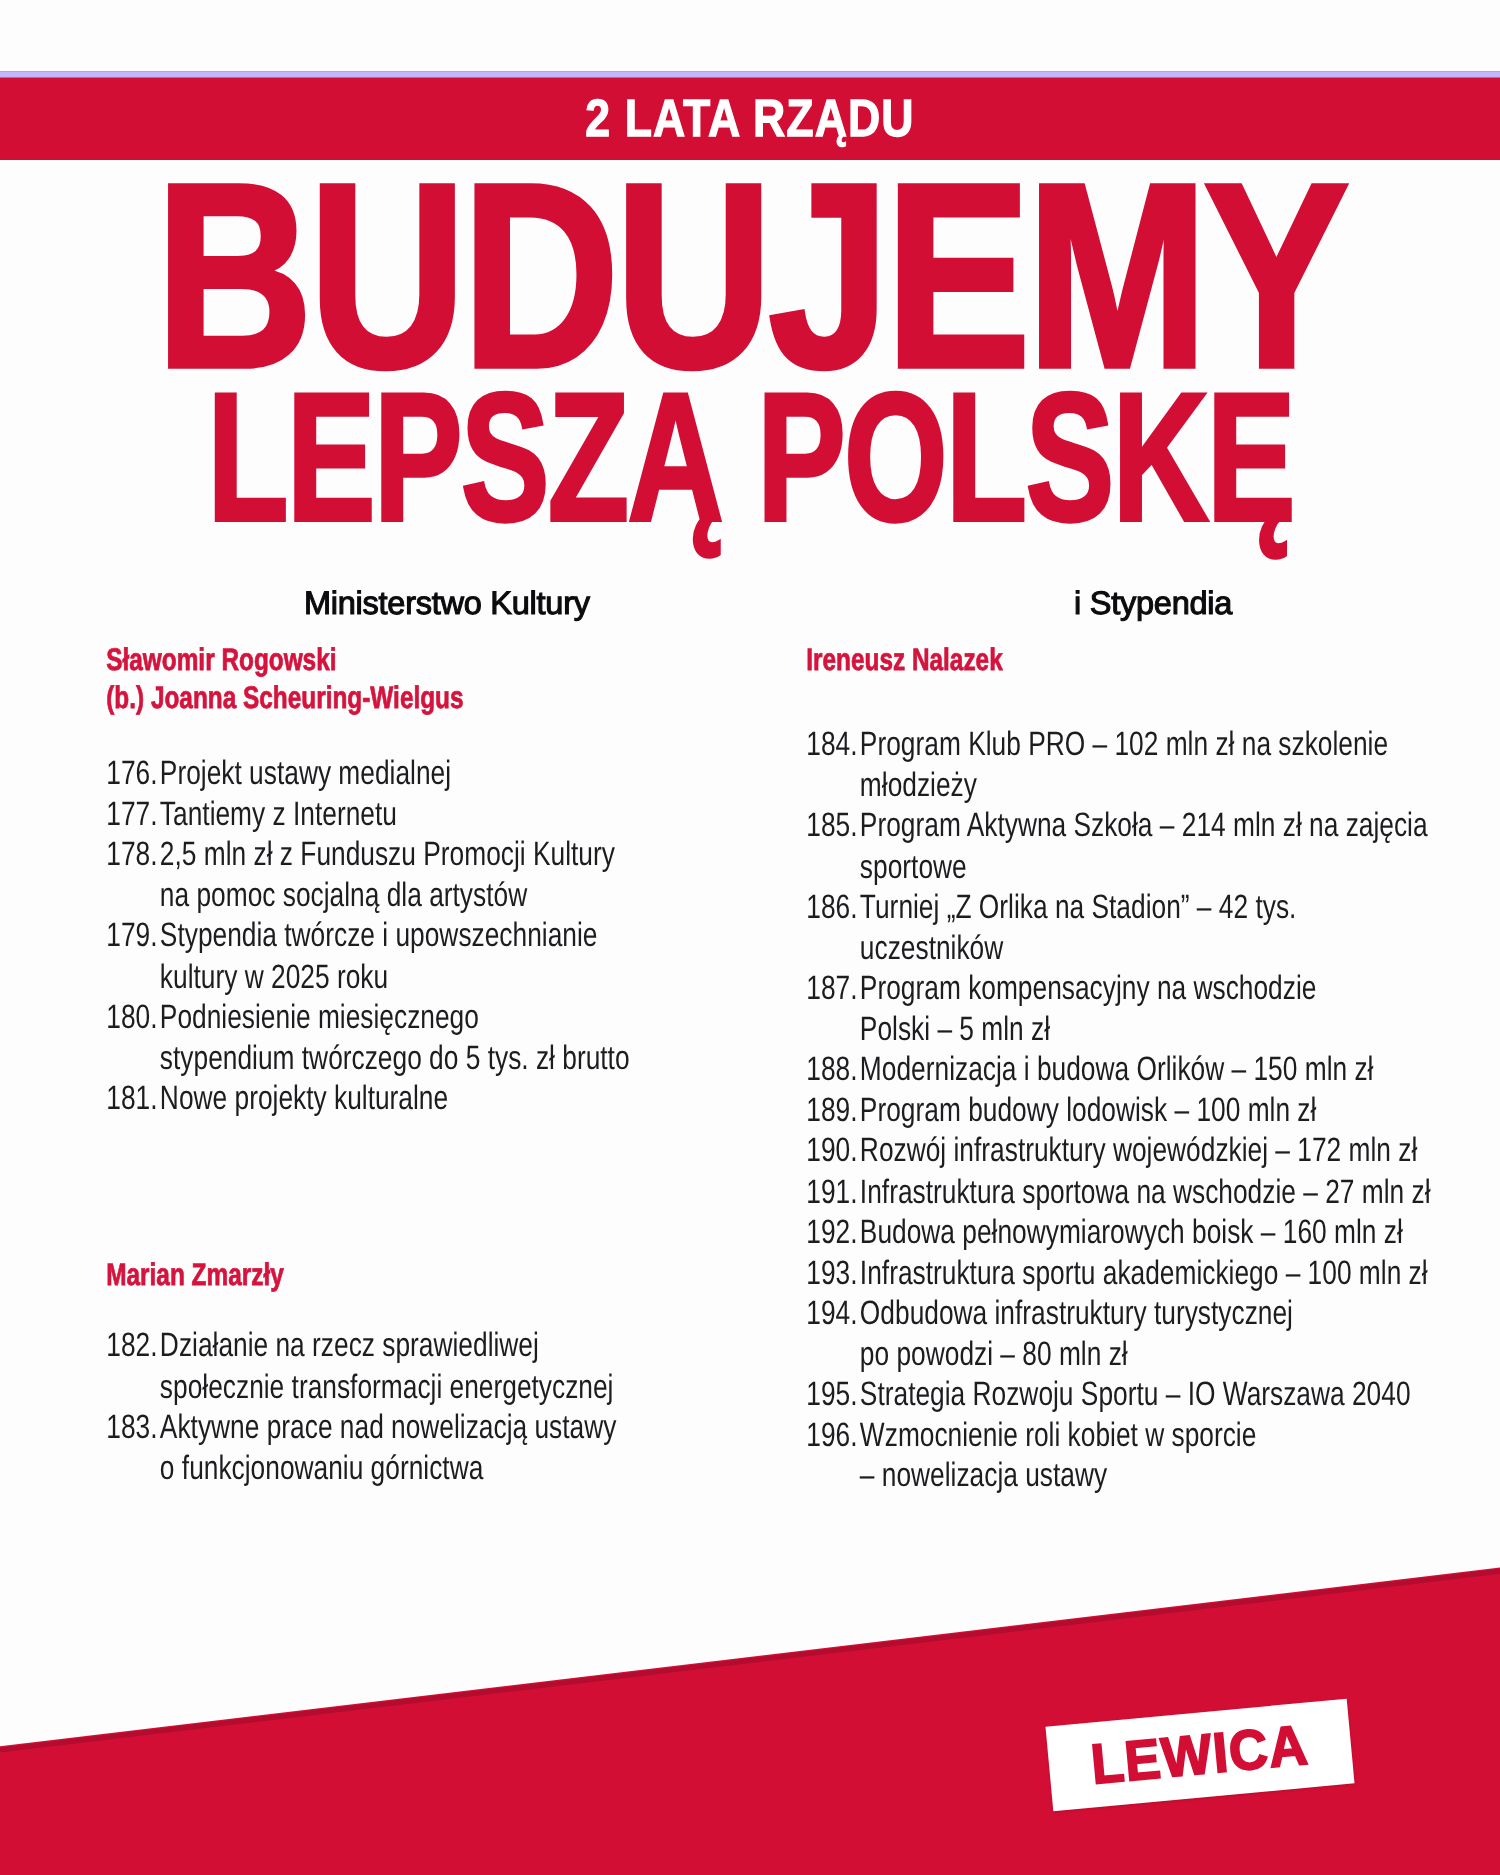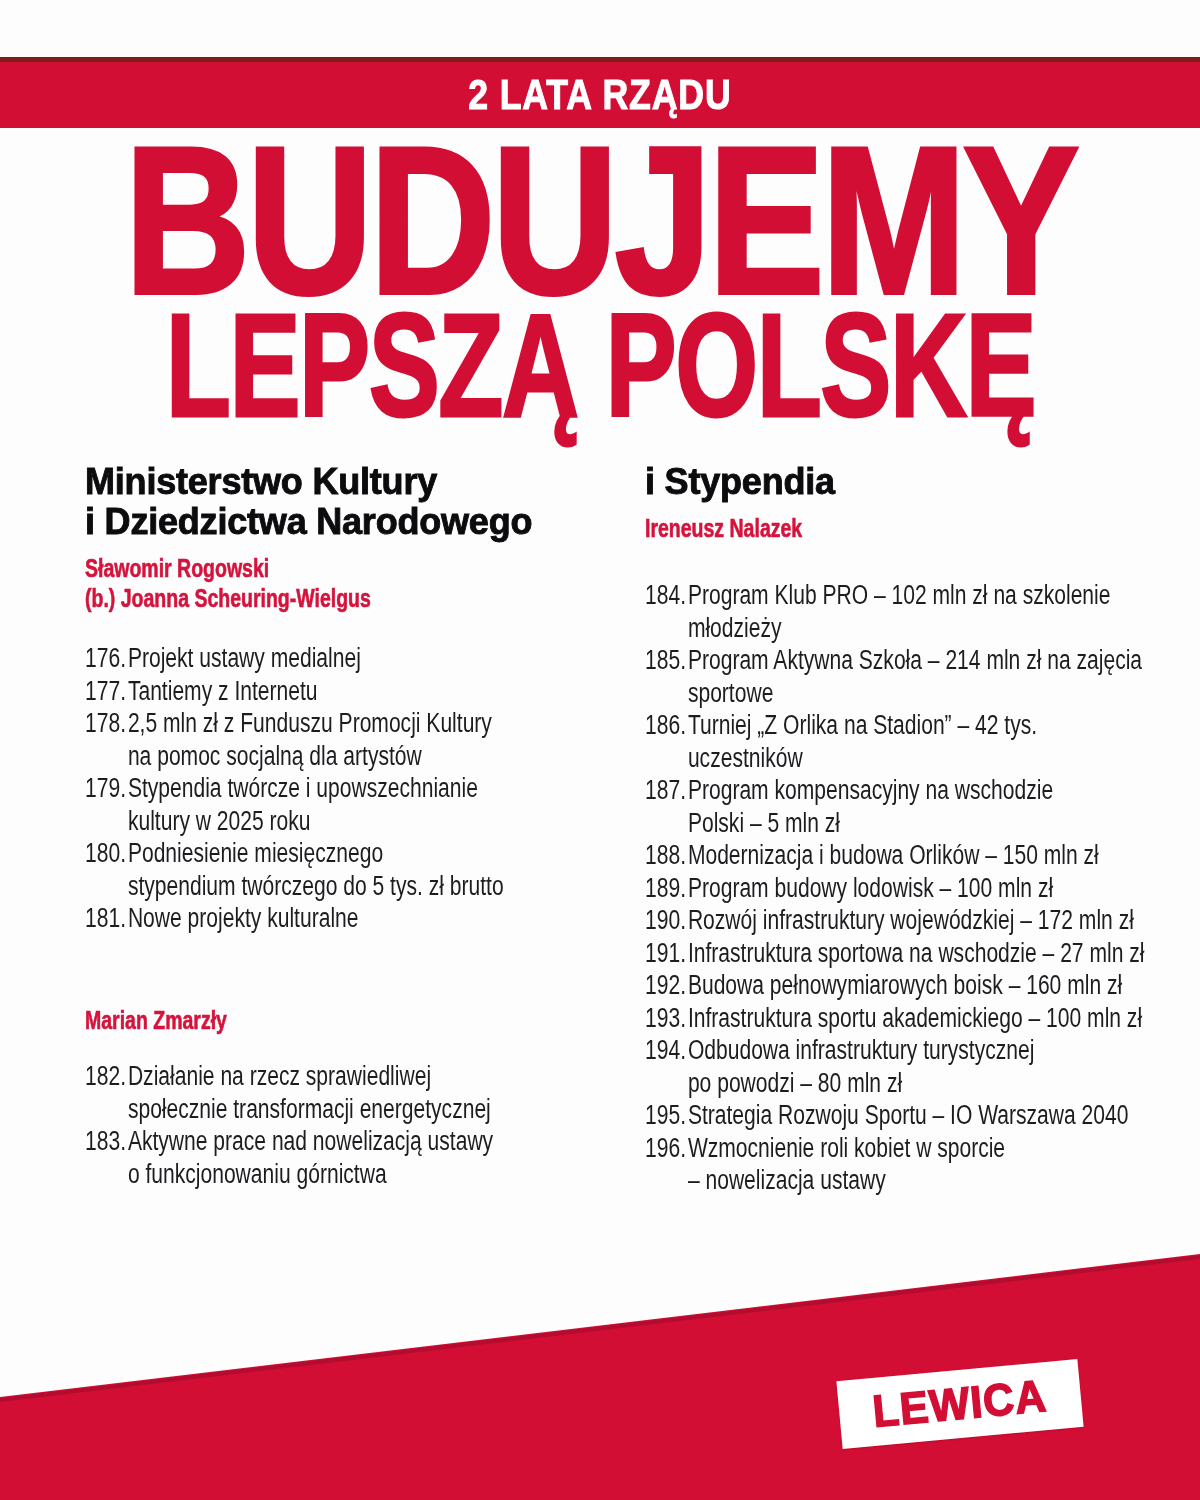--- a/index.html
+++ b/index.html
@@ -4,21 +4,21 @@
 <style>
   html,body{margin:0;padding:0;background:#e8e8e8;}
   .page{
     position:relative;width:1200px;height:1500px;margin:0 auto;
     background:#fdfdfe;overflow:hidden;
     font-family:"Liberation Sans",sans-serif;
   }
   
   .top-band{
     position:absolute;left:0;top:57px;width:1200px;height:71px;
-    background:#d30e35;border-top:5px solid #7f1d1d;box-sizing:border-box;
+    background:#d30e35;border-top:5px solid #c4b5fd;box-sizing:border-box;
     display:flex;align-items:center;justify-content:center;
   }
   .top-band .band-text{
     color:#ffffff;font-weight:bold;font-size:42px;letter-spacing:1px;
     transform:scaleX(0.85);-webkit-text-stroke:1px #ffffff;white-space:nowrap;
   }
   
   .title{
     position:absolute;left:0;width:1200px;display:flex;justify-content:center;
     color:#d30e35;font-weight:bold;line-height:1;white-space:nowrap;
@@ -26,22 +26,22 @@
   .title-1{top:116px;font-size:210px;}
   .title-1 .t{transform:scaleX(0.83);letter-spacing:-4px;-webkit-text-stroke:4px #d30e35;}
   .title-2{top:293px;font-size:146px;}
   .title-2 .t{transform:scaleX(0.73);letter-spacing:-2px;-webkit-text-stroke:3px #d30e35;}
   
   .sec{position:absolute;}
   .sec-kultura{left:85px;top:462px;width:545px;}
   .sec-energia{left:85px;top:994px;width:545px;}
   .sec-sport{left:645px;top:462px;width:555px;}
   .sec-heading{
-    font-size:36px;font-weight:bold;color:#0c0c0e;line-height:40px;
-    letter-spacing:-0.2px;-webkit-text-stroke:0.9px #0c0c0e;white-space:nowrap;
+    font-size:26px;font-weight:normal;color:#0c0c0e;line-height:40px;
+    letter-spacing:-0.2px;-webkit-text-stroke:0.9px #0c0c0e;white-space:nowrap;text-align:center;
   }
   .sec-ministers{
     margin-top:11px;font-size:25px;font-weight:bold;color:#d5133c;line-height:30px;
     transform:scaleX(0.78);transform-origin:0 0;white-space:nowrap;
     -webkit-text-stroke:0.6px #d5133c;width:710px;
   }
   .sec-list{
     font-size:27px;color:#1d1d20;line-height:32.5px;
     transform:scaleX(0.78);transform-origin:0 0;width:710px;
   }
@@ -77,21 +77,20 @@
   <div class="title title-1">
     <span class="t">BUDUJEMY</span>
   </div>
   <div class="title title-2">
     <span class="t">LEPSZĄ POLSKĘ</span>
   </div>
 
   <section class="sec sec-kultura">
     <div class="sec-heading">
         <div class="hline">Ministerstwo Kultury</div>
-        <div class="hline">i Dziedzictwa Narodowego</div>
       </div>
     <div class="sec-ministers">
         <div class="mline">Sławomir Rogowski</div>
         <div class="mline">(b.) Joanna Scheuring-Wielgus</div>
       </div>
     <div class="sec-list">
         <div class="item">
           <div class="line"><span class="num">176.</span><span>Projekt ustawy medialnej</span></div>
         </div>
         <div class="item">

